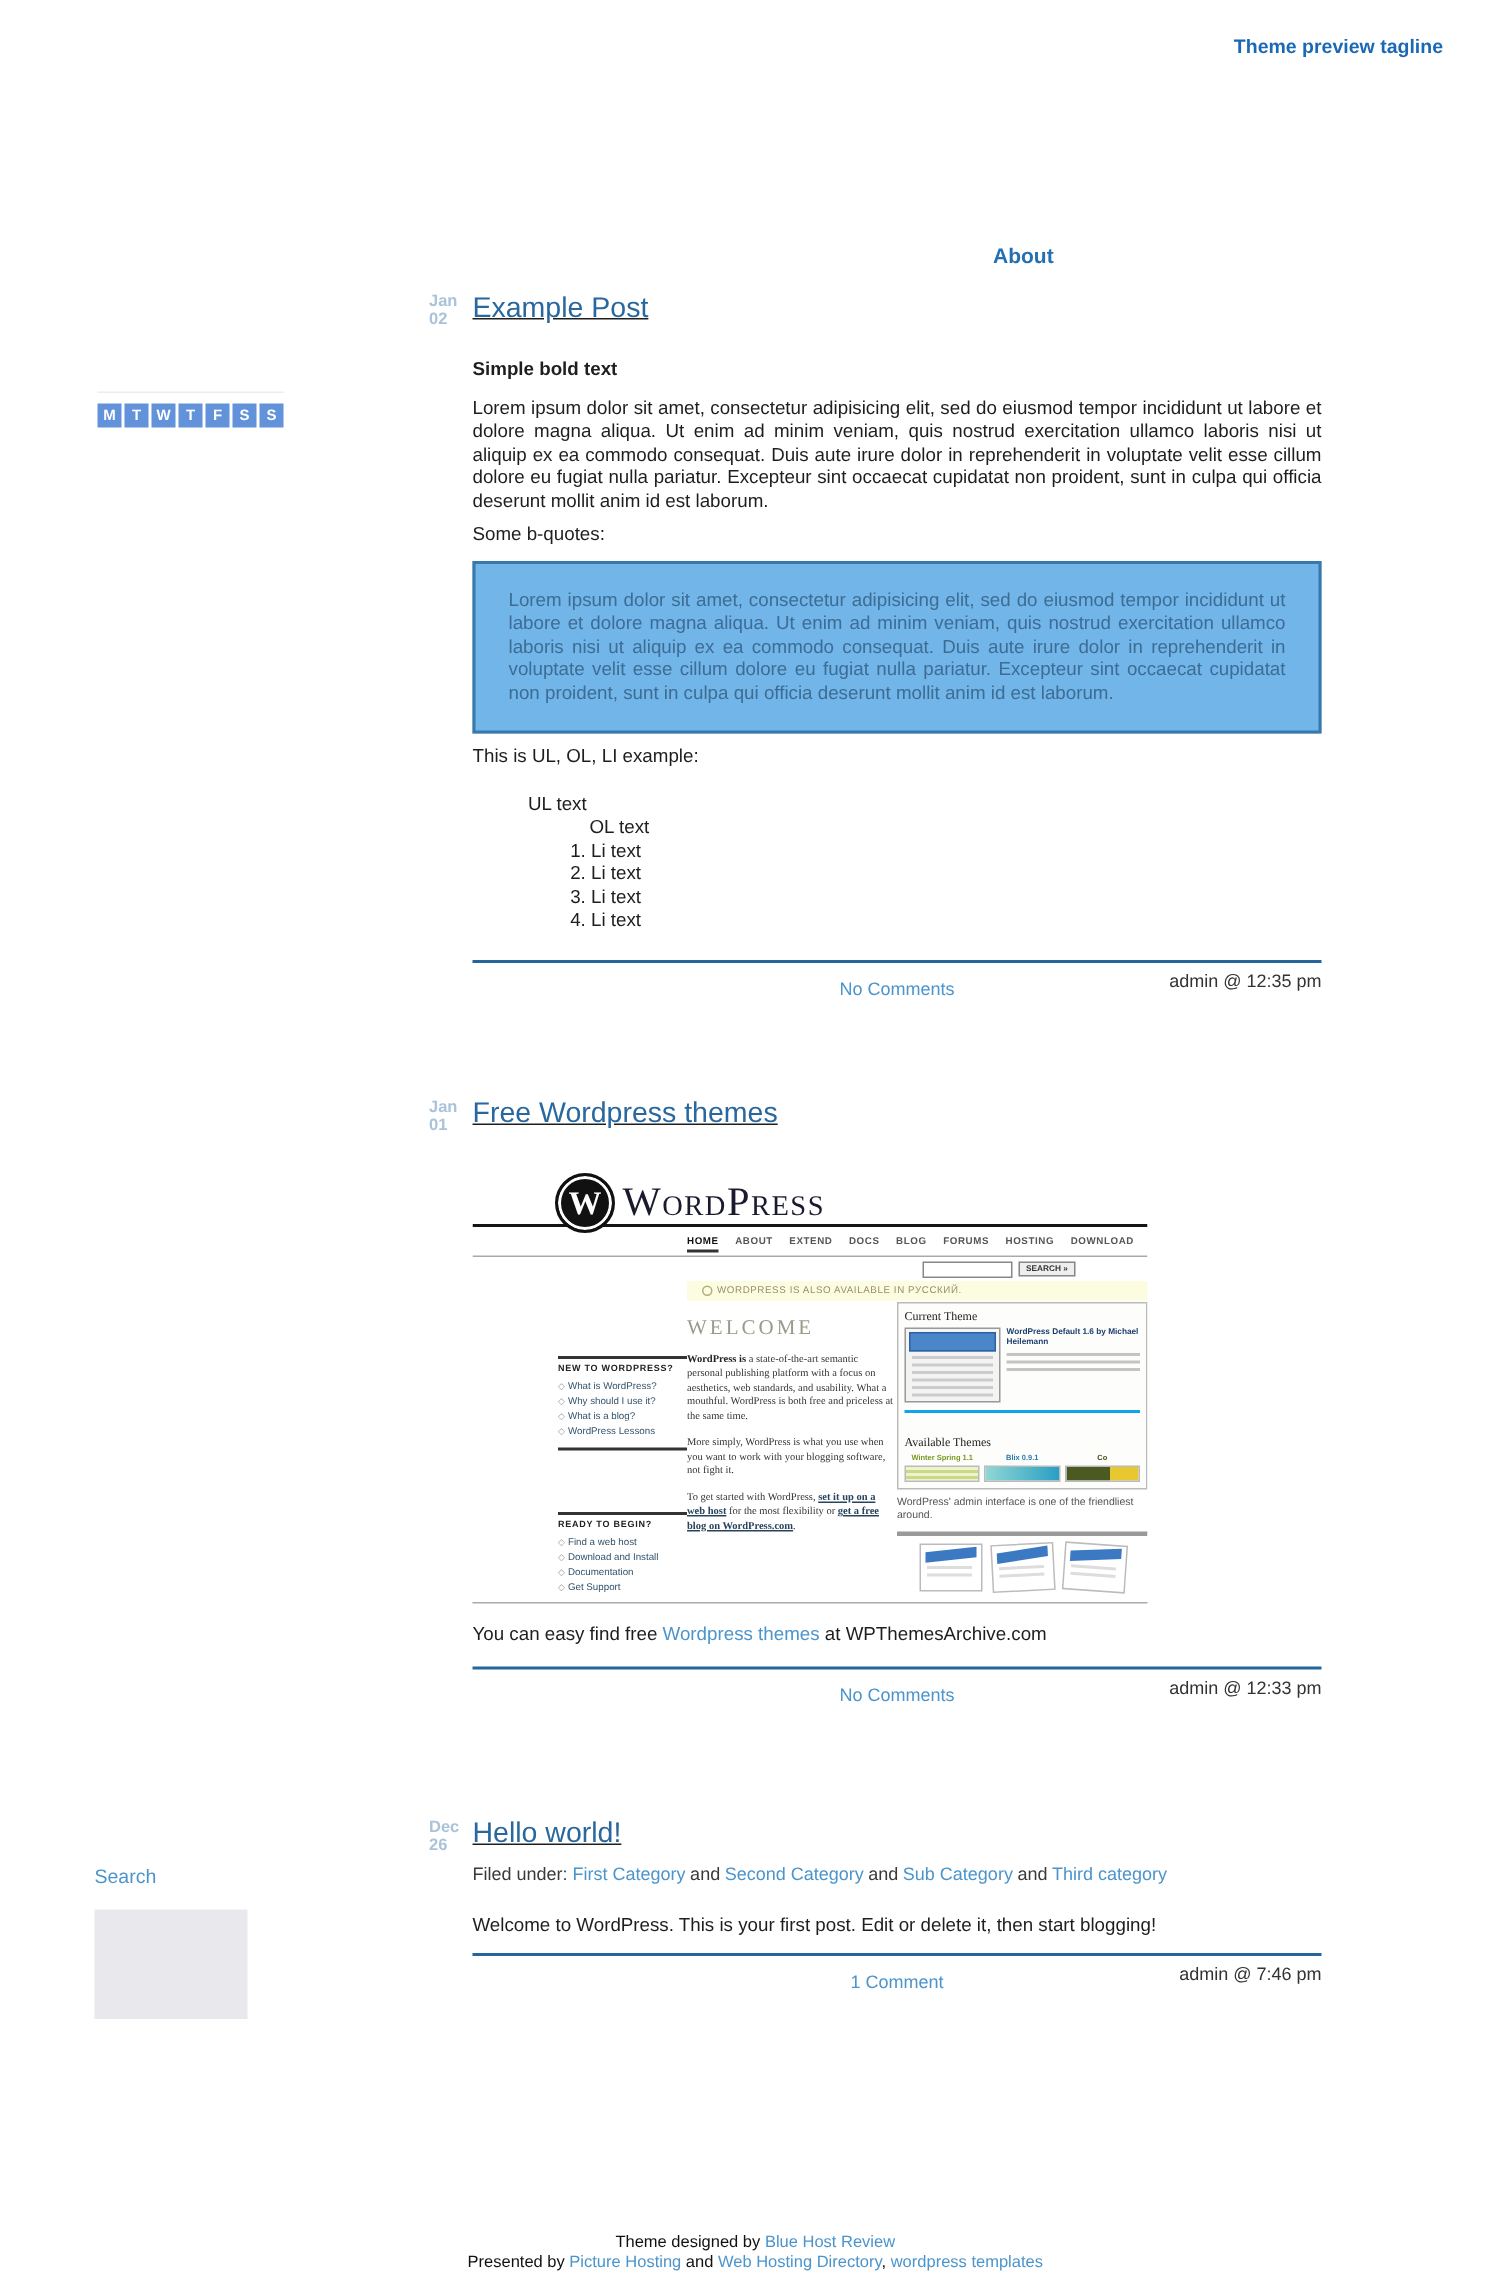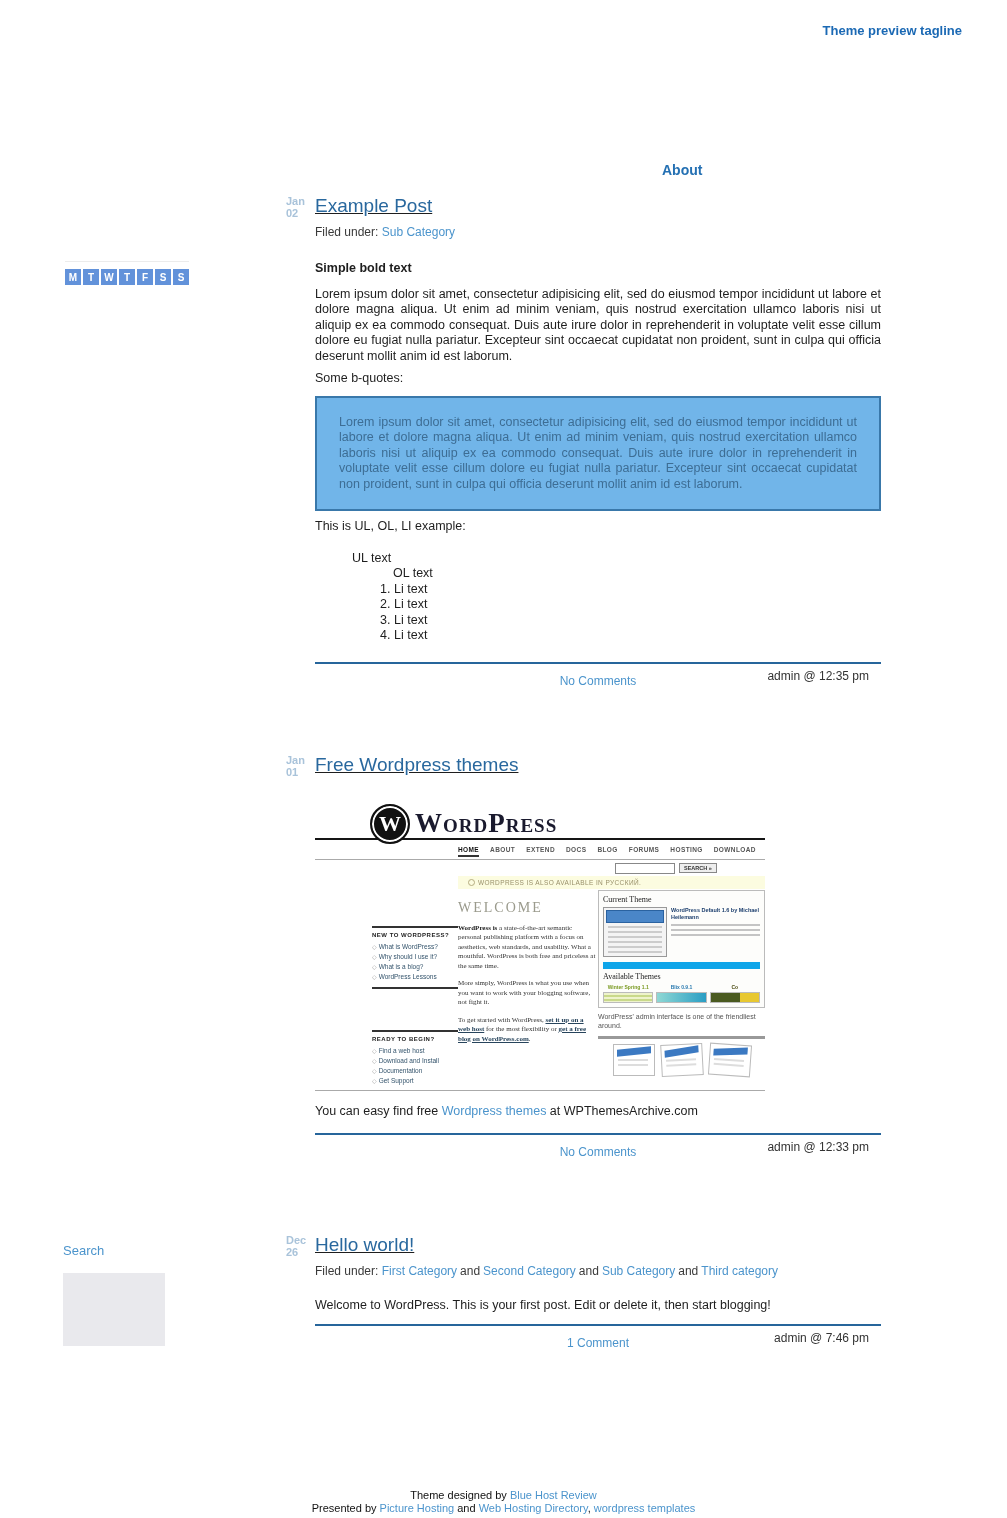--- a/index.html
+++ b/index.html
@@ -43,40 +43,40 @@
   .bq-intro{margin-top:7px;}
   blockquote.quote{margin:9px 0 0 0;background:#71b5e9;border:2px solid #3978aa;color:#3d6d94;
             padding:17px 22px;text-align:justify;font-size:12.5px;line-height:15.5px;}
   .list-intro{margin-top:8px;}
   .ul-line{margin-top:16px;padding-left:37px;line-height:15.5px;}
   .ol-line{padding-left:78px;line-height:15.5px;}
   ol.li-list{margin:0;padding-left:79px;}
   ol.li-list li{line-height:15.5px;}
 
   .meta-row{position:relative;margin-top:18px;border-top:2px solid #26659b;height:30px;}
-  .meta-admin{position:absolute;right:12px;top:5px;font-size:12px;color:#333;}
+  .meta-admin{position:absolute;right:0;top:5px;font-size:12px;color:#333;}
   .meta-comments{position:absolute;left:0;right:0;top:10px;text-align:center;font-size:12px;color:#4b94cc;cursor:pointer;}
 
   .post-2{margin-top:55px;}
   .post-3{margin-top:64px;}
   .inline-link{color:#4b94cc;cursor:pointer;}
   .find-line{margin-top:13px;}
   .post2-meta{margin-top:14px;}
   .post3-body{margin-top:20px;}
   .post3-meta{margin-top:10px;}
 
   
   .wp-shot{position:relative;margin-top:26px;width:450px;height:288px;background:#fff;overflow:hidden;
            border-bottom:1px solid #aaa;font-family:"Liberation Serif",serif;}
   .ws-topline{position:absolute;top:36px;left:0;right:0;border-top:2px solid #151515;}
   .ws-logo{position:absolute;top:2px;left:55px;display:flex;align-items:center;z-index:2;}
   .ws-logo-circle{width:36px;height:36px;border-radius:50%;background:#111;border:2px solid #111;
                   box-shadow:inset 0 0 0 2px #fff;color:#fff;display:flex;align-items:center;justify-content:center;
                   font-family:"Liberation Serif",serif;font-weight:bold;font-size:22px;}
-  .ws-logo-text{margin-left:5px;font-variant:small-caps;font-weight:bold;font-size:27px;color:#1a1a2e;letter-spacing:1px;text-align:center;}
+  .ws-logo-text{margin-left:5px;font-variant:small-caps;font-weight:normal;font-size:27px;color:#1a1a2e;letter-spacing:1px;text-align:center;}
   .ws-nav{position:absolute;top:44px;left:143px;display:flex;gap:11px;font-family:"Liberation Sans",sans-serif;
           font-size:6.5px;font-weight:bold;color:#555;letter-spacing:0.4px;}
   .ws-nav span:first-of-type{color:#111;border-bottom:2px solid #333;padding-bottom:2px;}
   .ws-navline{position:absolute;top:57px;left:0;right:0;border-top:1px solid #aaa;}
   .ws-search{position:absolute;top:61px;left:300px;display:flex;gap:4px;align-items:center;}
   .ws-search-input{width:58px;height:9px;border:1px solid #888;background:#fff;}
   .ws-search-btn{font-family:"Liberation Sans",sans-serif;font-size:5.5px;font-weight:bold;color:#333;
                  border:1px solid #888;background:#eee;padding:1px 4px;}
   .ws-notice{position:absolute;top:74px;left:143px;right:0;height:13px;background:#fcfce0;
              display:flex;align-items:center;font-family:"Liberation Sans",sans-serif;
@@ -100,21 +100,21 @@
   .ws-right{position:absolute;left:283px;top:88px;width:167px;}
   .ws-theme-box{border:1px solid #bbb;background:#fdfdfb;padding:4px;}
   .ws-box-title{font-size:8px;color:#222;}
   .ws-curr-row{display:flex;gap:4px;margin-top:3px;}
   .ws-thumb{width:62px;height:48px;border:1px solid #999;background:#f4f4f4;}
   .ws-thumb-head{height:11px;background:#4a86c8;margin:2px;border:1px solid #2a62a0;}
   .ws-thumb-line{height:2px;background:#ccc;margin:3px 4px 0 4px;}
   .ws-curr-info{flex:1;}
   .ws-curr-name{font-family:"Liberation Sans",sans-serif;font-size:5.5px;font-weight:bold;color:#1d3f6e;line-height:7px;}
   .ws-gray-line{height:2px;background:#c4c4c4;margin-top:3px;}
-  .ws-avail-title{margin-top:5px;border-top:7px solid #0ea5e9;padding-top:3px;font-size:8px;color:#222;}
+  .ws-avail-title{margin-top:5px;border-top:2px solid #0ea5e9;padding-top:15px;font-size:8px;color:#222;}
   .ws-themes-row{display:flex;gap:3px;margin-top:3px;}
   .ws-theme{flex:1;}
   .ws-theme-label{font-family:"Liberation Sans",sans-serif;font-size:5px;font-weight:bold;text-align:center;}
   .ws-theme:nth-of-type(1) .ws-theme-label{color:#7a9a22;}
   .ws-theme:nth-of-type(2) .ws-theme-label{color:#2a7ab0;}
   .ws-theme:nth-of-type(3) .ws-theme-label{color:#4a4a10;}
   .ws-theme-bar{height:9px;margin-top:2px;border:1px solid #bbb;}
   .ws-theme:nth-of-type(1) .ws-theme-bar{background:repeating-linear-gradient(180deg,#eef3cc 0 2px,#c9d98a 2px 4px);}
   .ws-theme:nth-of-type(2) .ws-theme-bar{background:linear-gradient(90deg,#8fd8d4,#2a9ec4);}
   .ws-theme:nth-of-type(3) .ws-theme-bar{background:linear-gradient(90deg,#4a5a20 60%,#e8c830 60%);}
@@ -163,26 +163,20 @@
   <div class="main">
 
     <div class="post">
       <div class="post-head">
         <div class="post-date">
           <div>Jan</div>
           <div>02</div>
         </div>
         <h2 class="post-title">Example Post</h2>
       </div>
-      <div class="filed">
-        <span>Filed under:</span>
-        <span data-list="posts.0.categories">
-          
-        <a class="cat-link">Sub Category</a></span>
-      </div>
       <div class="post-body">
         <div class="bold-line">Simple bold text</div>
         <div class="para">Lorem ipsum dolor sit amet, consectetur adipisicing elit, sed do eiusmod tempor incididunt ut labore et dolore magna aliqua. Ut enim ad minim veniam, quis nostrud exercitation ullamco laboris nisi ut aliquip ex ea commodo consequat. Duis aute irure dolor in reprehenderit in voluptate velit esse cillum dolore eu fugiat nulla pariatur. Excepteur sint occaecat cupidatat non proident, sunt in culpa qui officia deserunt mollit anim id est laborum.</div>
         <div class="bq-intro">Some b-quotes:</div>
         <blockquote class="quote">Lorem ipsum dolor sit amet, consectetur adipisicing elit, sed do eiusmod tempor incididunt ut labore et dolore magna aliqua. Ut enim ad minim veniam, quis nostrud exercitation ullamco laboris nisi ut aliquip ex ea commodo consequat. Duis aute irure dolor in reprehenderit in voluptate velit esse cillum dolore eu fugiat nulla pariatur. Excepteur sint occaecat cupidatat non proident, sunt in culpa qui officia deserunt mollit anim id est laborum.</blockquote>
         <div class="list-intro">This is UL, OL, LI example:</div>
         <div class="ul-line">UL text</div>
         <div class="ol-line">OL text</div>
         <ol class="li-list" data-list="posts.0.li_items">
 

